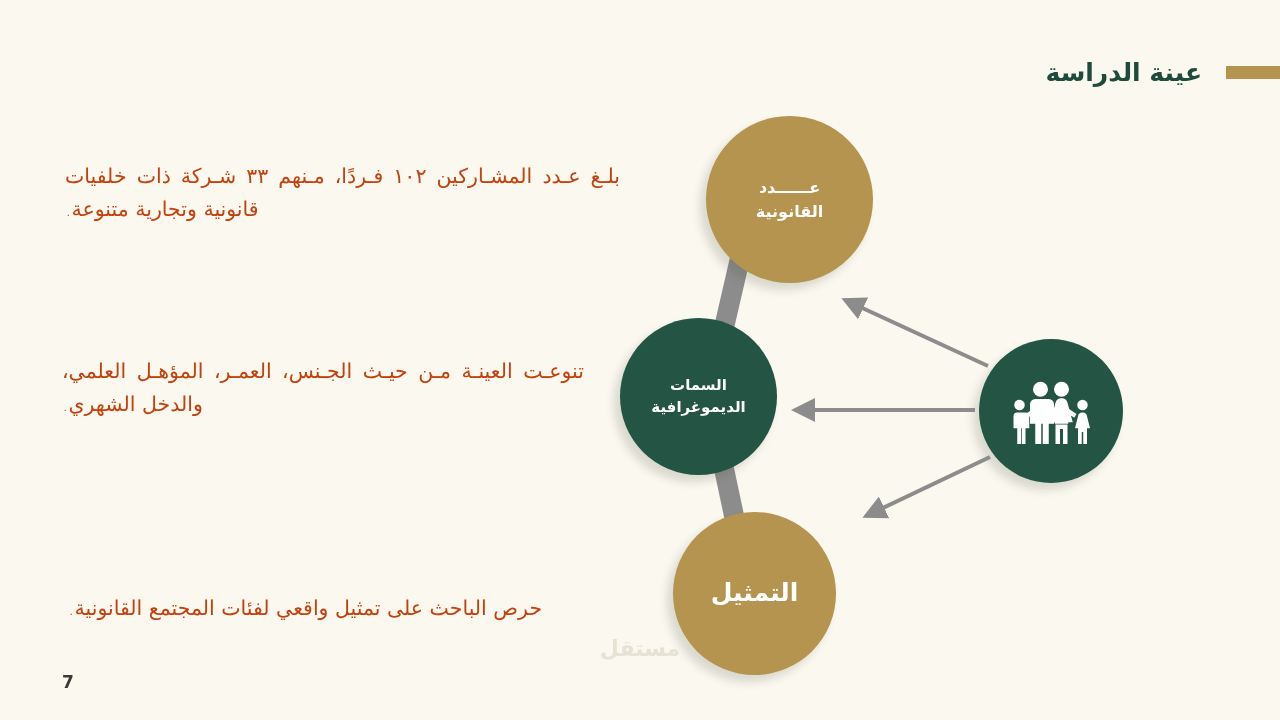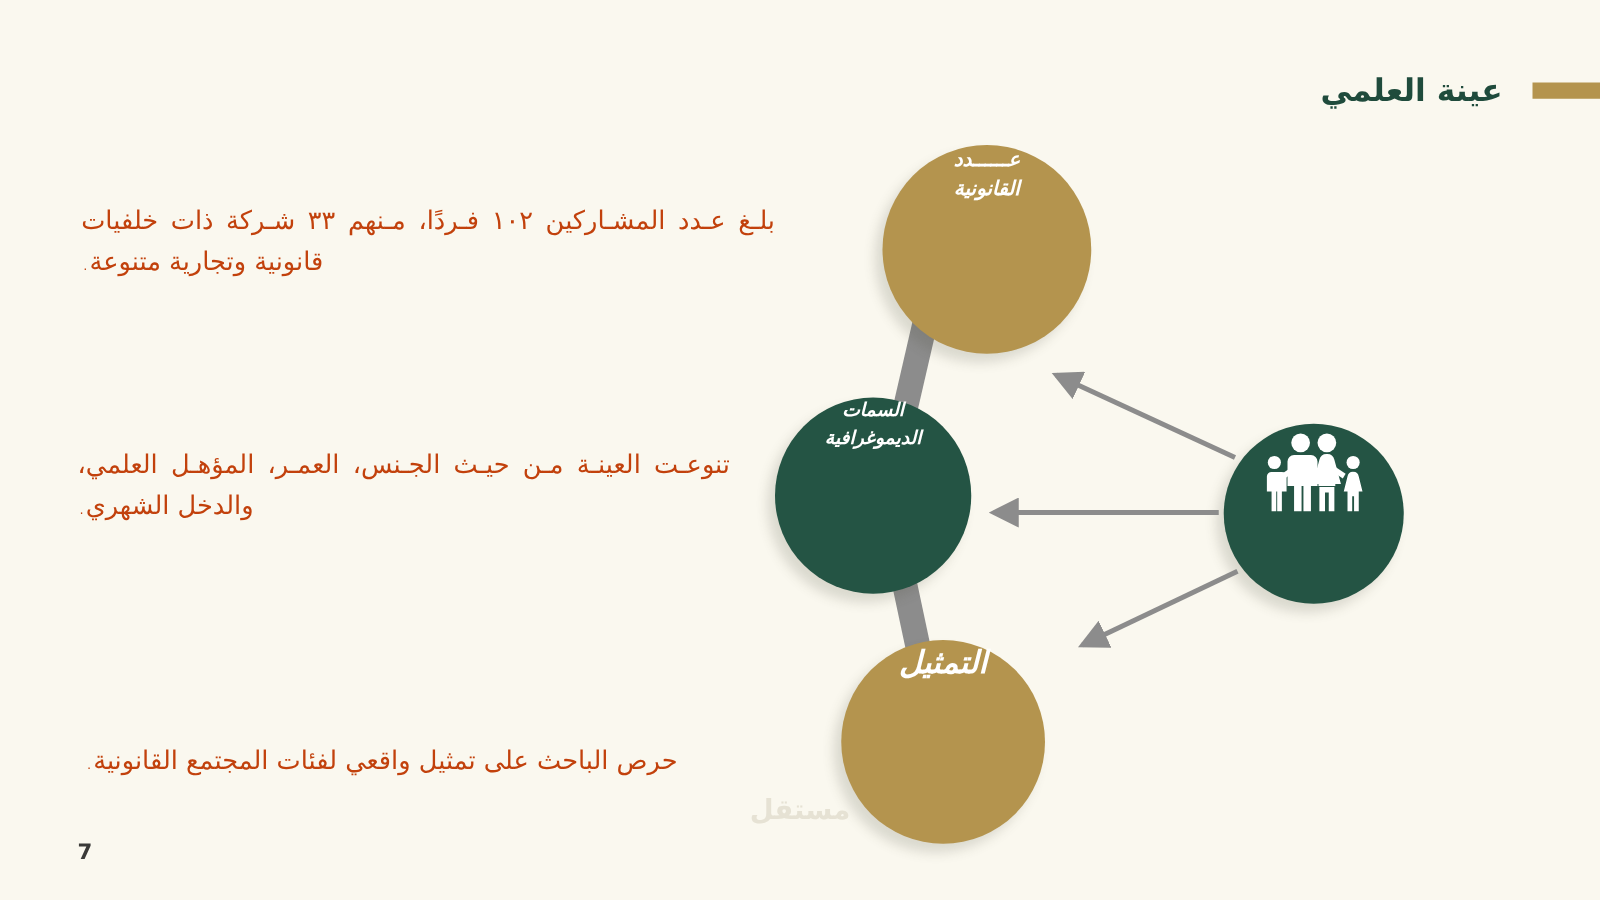--- a/index.html
+++ b/index.html
@@ -73,25 +73,25 @@
     width: 20px;
     height: 115px;
     transform: rotate(-12deg);
     transform-origin: center;
   }
 
   .circle {
     position: absolute;
     border-radius: 50%;
     display: flex;
+    align-items: center;
     justify-content: center;
     text-align: center;
     color: #ffffff;
     box-shadow: -6px 7px 9px rgba(80,75,60,0.18);
-    font-style: italic;
   }
   .circle-participants {
     top: 116px;
     left: 706px;
     width: 167px;
     height: 167px;
     background: #b4944e;
   }
   .circle-demographics {
     top: 318px;
@@ -146,21 +146,21 @@
   }
   .watermark .wm-ar { font-size: 22px; font-weight: bold; line-height: 1.0; }
   .watermark .wm-en { font-size: 23px; letter-spacing: 1px; direction: ltr; line-height: 1.25; }
 </style>
 </head>
 <body>
 
 <div class="slide">
 
   <div class="header-bar"></div>
-  <div class="slide-title">عينة العلمي</div>
+  <div class="slide-title">عينة الدراسة</div>
 
   <div class="para para-1">بلـغ عـدد المشـاركين ١٠٢ فـردًا، مـنهم ٣٣ شـركة ذات خلفيات قانونية وتجارية متنوعة.</div>
   <div class="para para-2">تنوعـت العينـة مـن حيـث الجـنس، العمـر، المؤهـل العلمي، والدخل الشهري.</div>
   <div class="para para-3">حرص الباحث على تمثيل واقعي لفئات المجتمع القانونية.</div>
 
   <div class="diagram">
 
     <div class="connector c1"></div>
     <div class="connector c2"></div>
 

